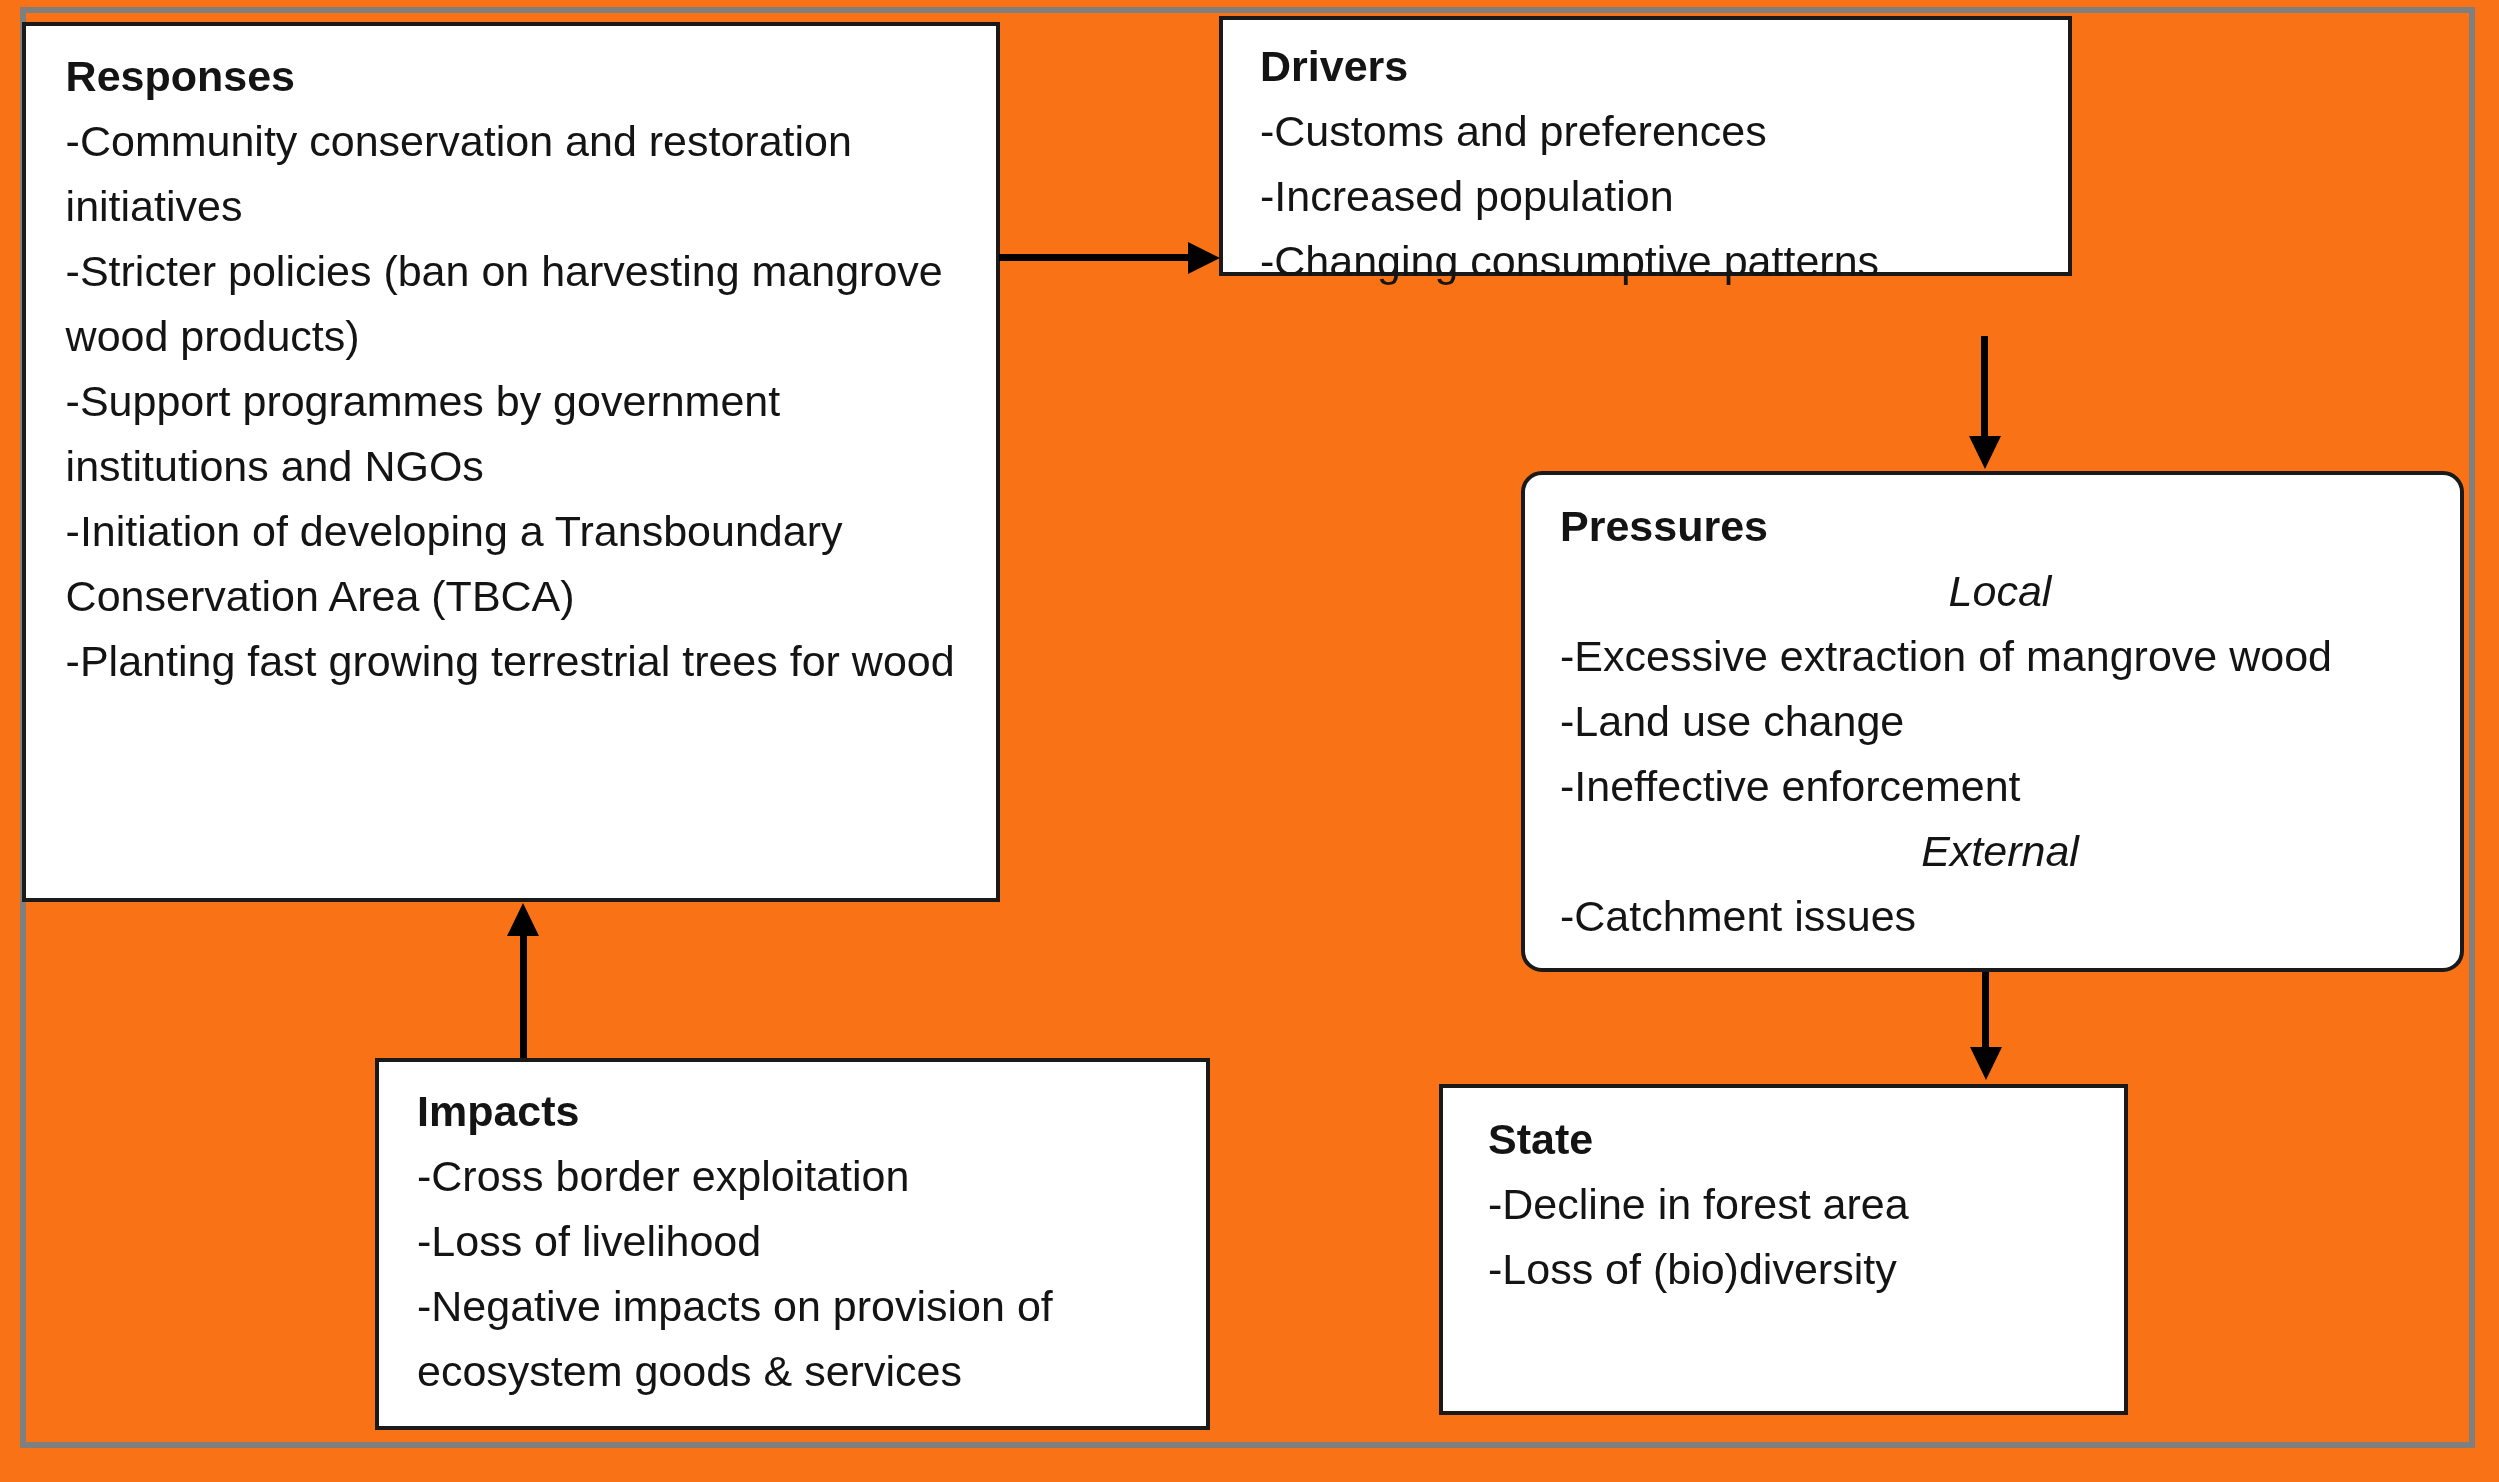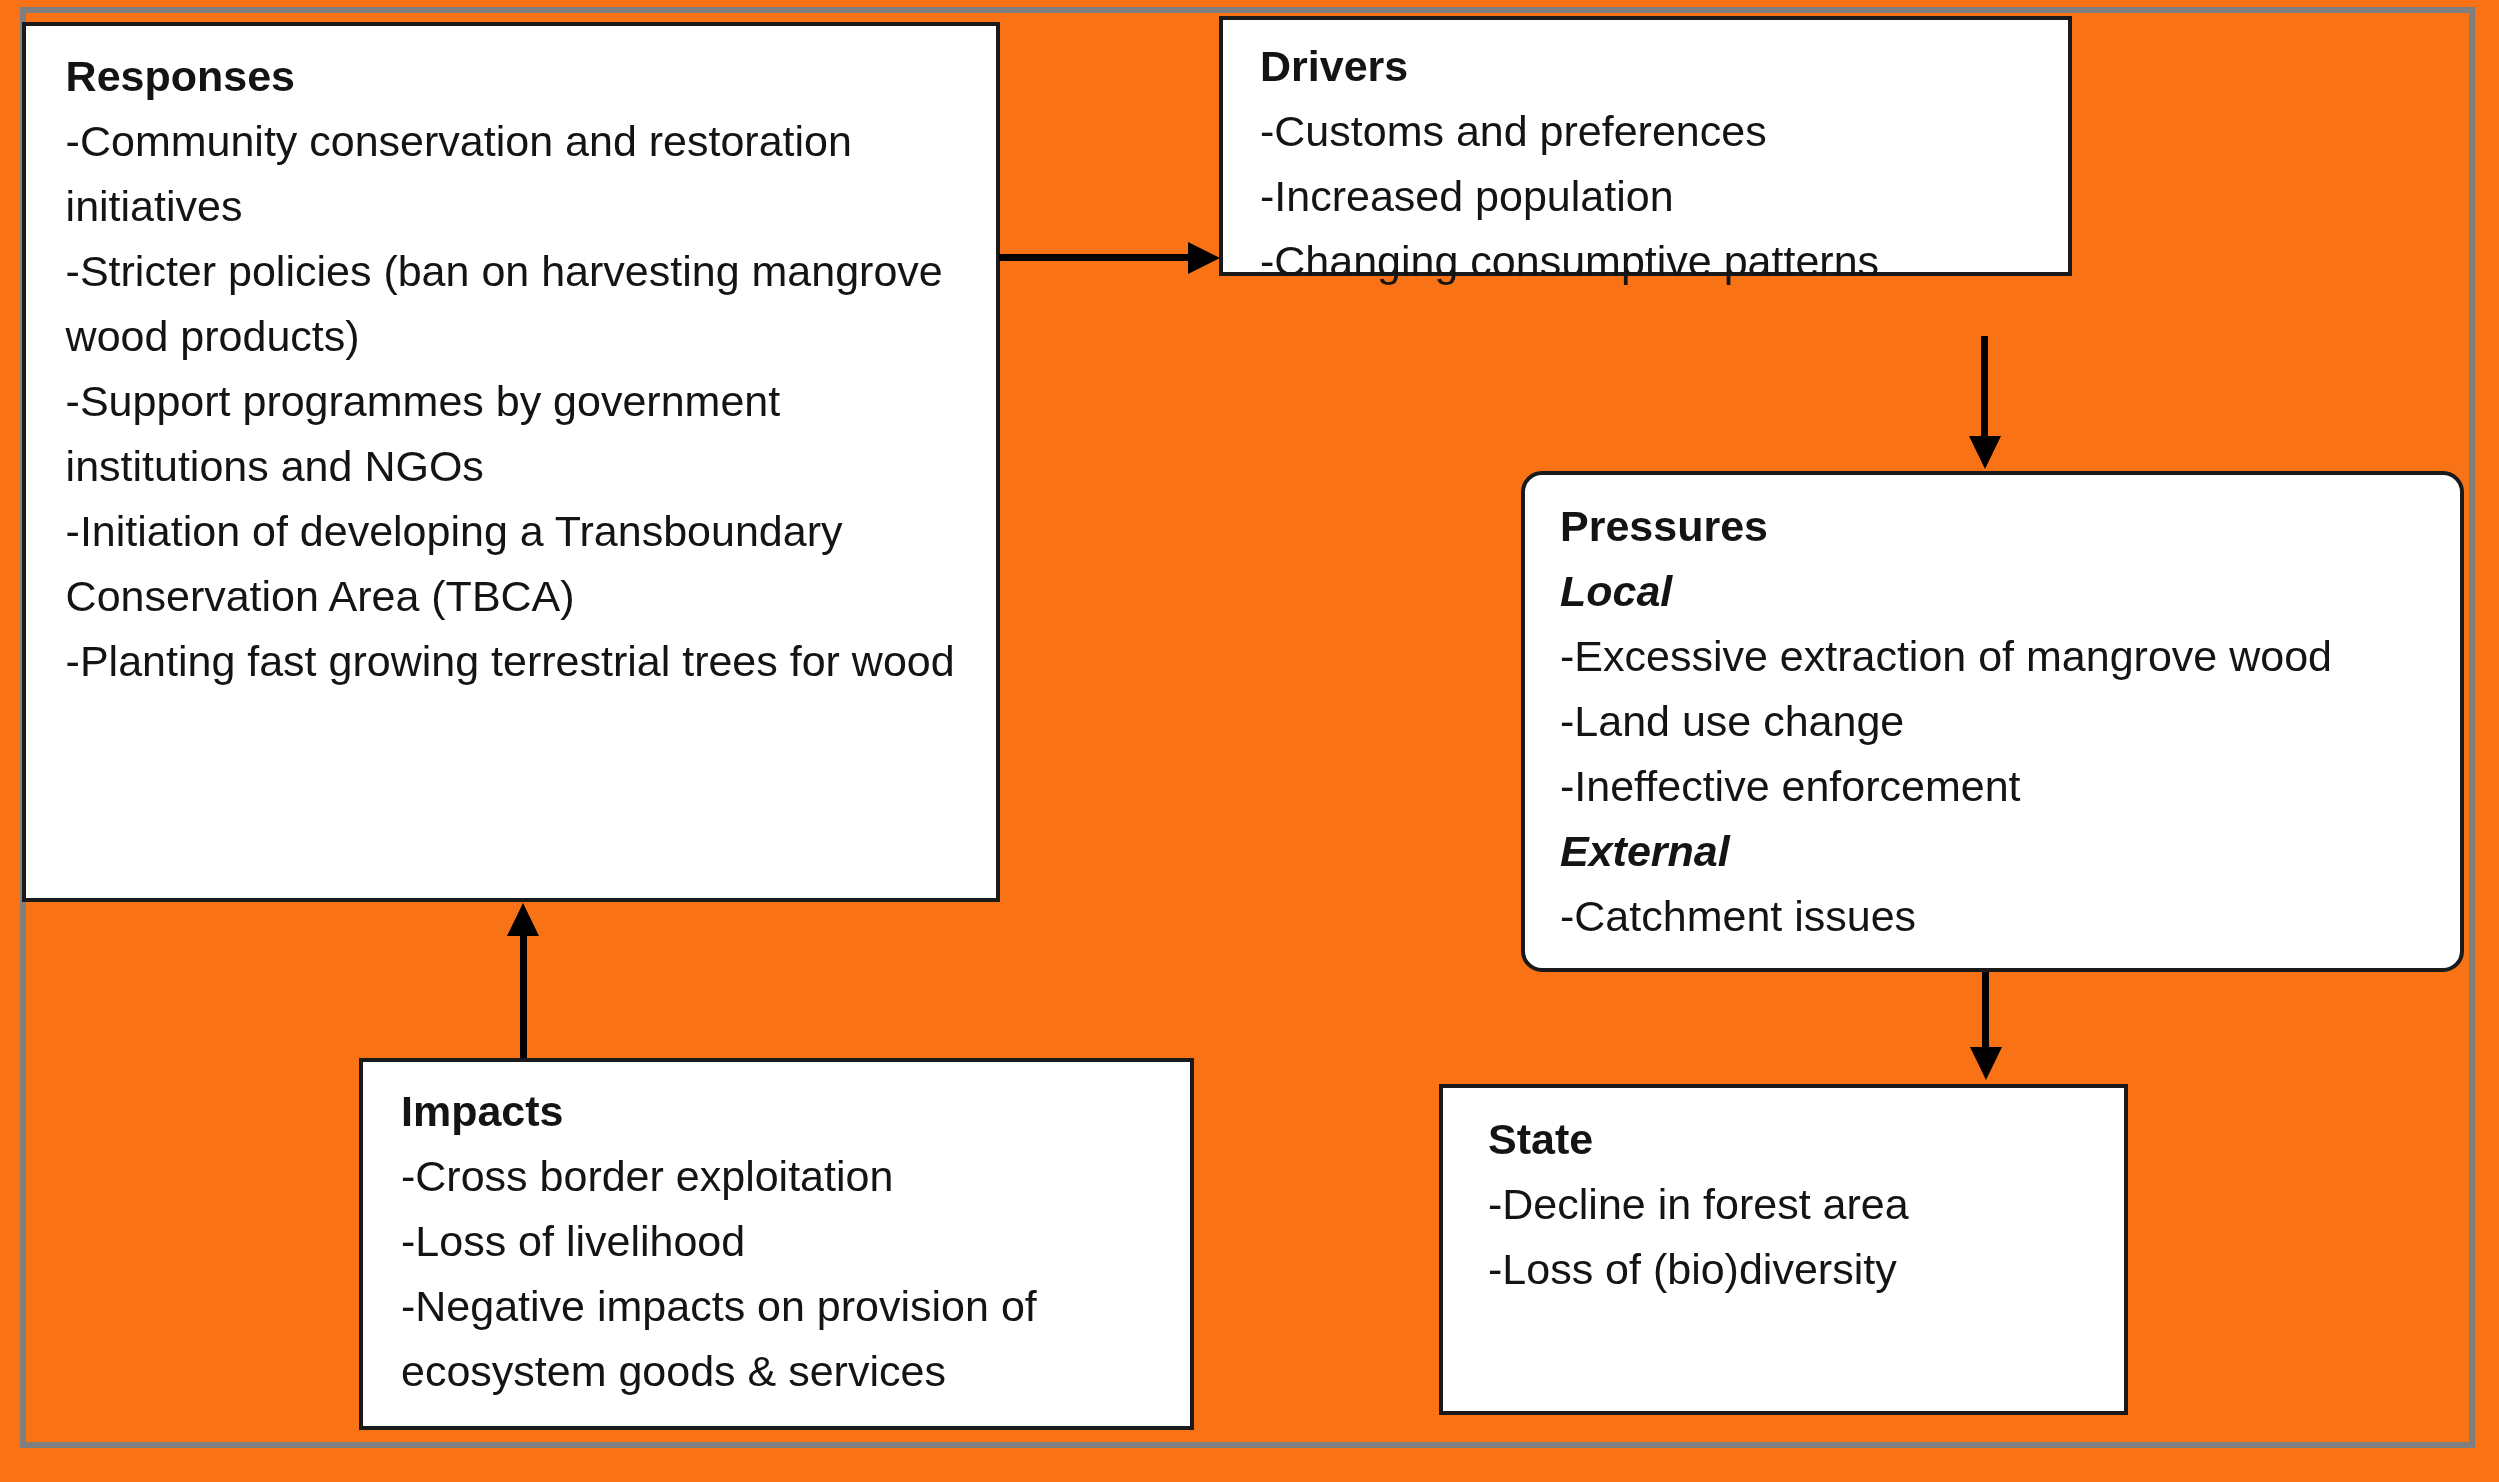--- a/index.html
+++ b/index.html
@@ -30,27 +30,27 @@
     position: absolute;
     border: 4.3px solid #1a1a1a;
     box-sizing: border-box;
     background: #ffffff;
     font-size: 43px;
     line-height: 65px;
     letter-spacing: 0;
   }
   .box .line { white-space: normal; }
   .box .title { font-weight: bold; }
-  .box .subhead { font-weight: bold; font-style: italic; }
+  .box .subhead { font-weight: normal; font-style: italic; text-align: center; }
 
   #box-responses { left: 21.6px;   top: 21.6px;   width: 978px; height: 880px; padding: 18px 13px 0 40px; }
   #box-drivers   { left: 1219px; top: 16px;   width: 853px; height: 260px;  padding: 14.4px 21.6px 0 37px; }
   #box-pressures { left: 1521px; top: 471px;  width: 943px; height: 501px;  padding: 18.7px 20px 0 35px; border-radius: 21px; }
   #box-state     { left: 1439px; top: 1084px; width: 689px;  height: 331px;  padding: 18.7px 16px 0 45px; }
-  #box-impacts   { left: 359px;  top: 1058px; width: 835px; height: 372px;  padding: 17px 31px 0 38px; }
+  #box-impacts   { left: 375px;  top: 1058px; width: 835px; height: 372px;  padding: 17px 31px 0 38px; }
 
   .shaft {
     position: absolute;
     background: #000000;
   }
   .head {
     position: absolute;
     width: 0;
     height: 0;
   }

